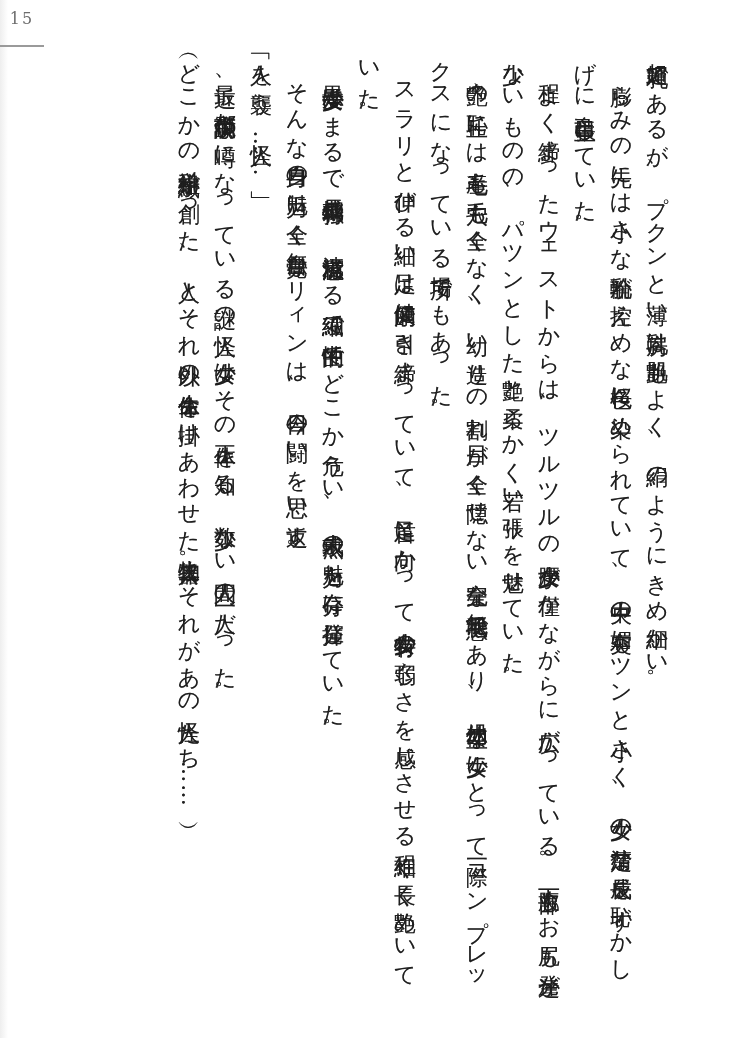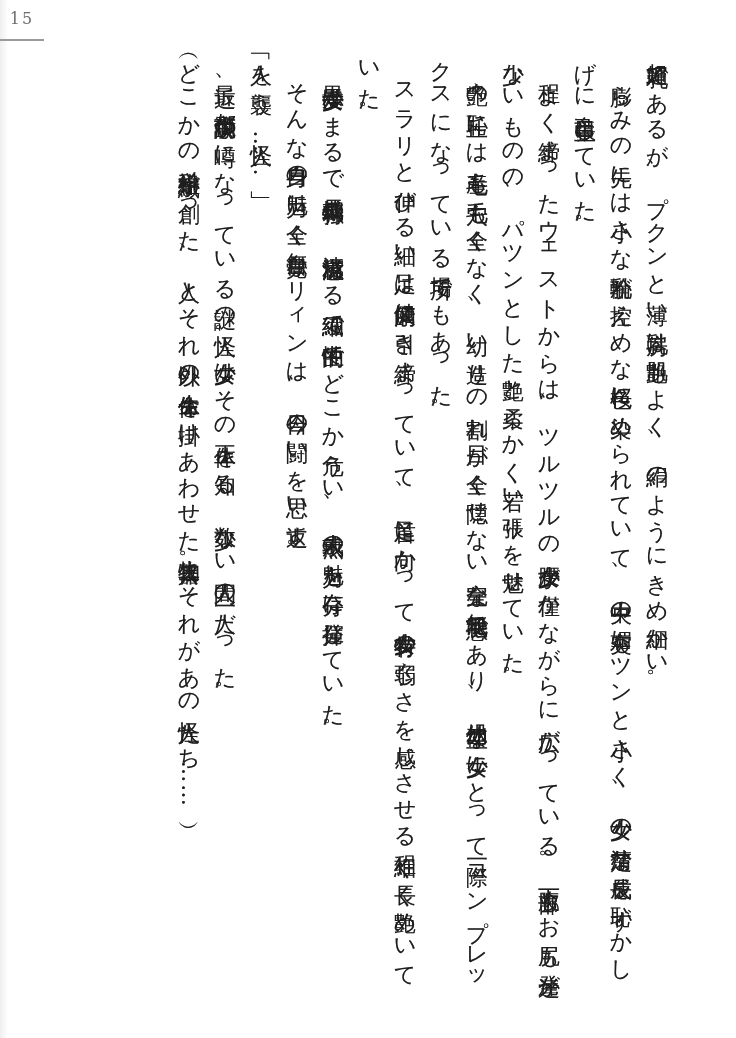--- a/index.html
+++ b/index.html
@@ -27,21 +27,21 @@
     height: 100%;
     background: linear-gradient(to right, rgba(90,90,90,0.10), rgba(90,90,90,0));
     pointer-events: none;
   }
   
   .pagenum {
     position: absolute;
     top: 9px;
     left: 0;
     width: 44px;
-    padding-bottom: 11px;
+    padding-bottom: 17px;
     border-bottom: 2px solid #9a9a9a;
     text-align: center;
     font-family: "DejaVu Serif", "Liberation Serif", serif;
     font-size: 16px;
     letter-spacing: 2px;
     color: #6d6d6d;
   }
   
   .text-block {
     position: absolute;

